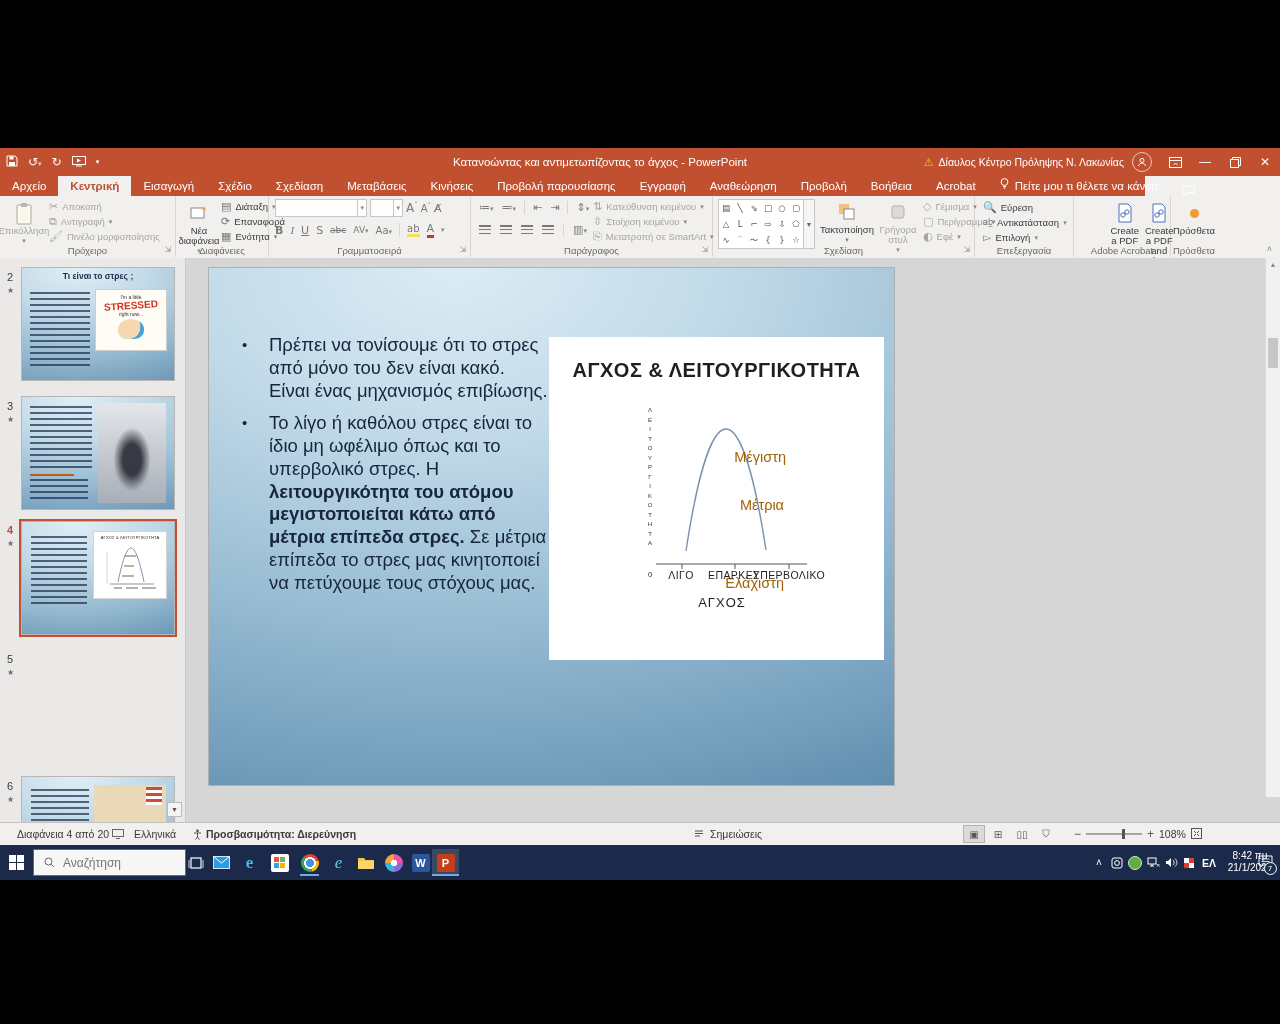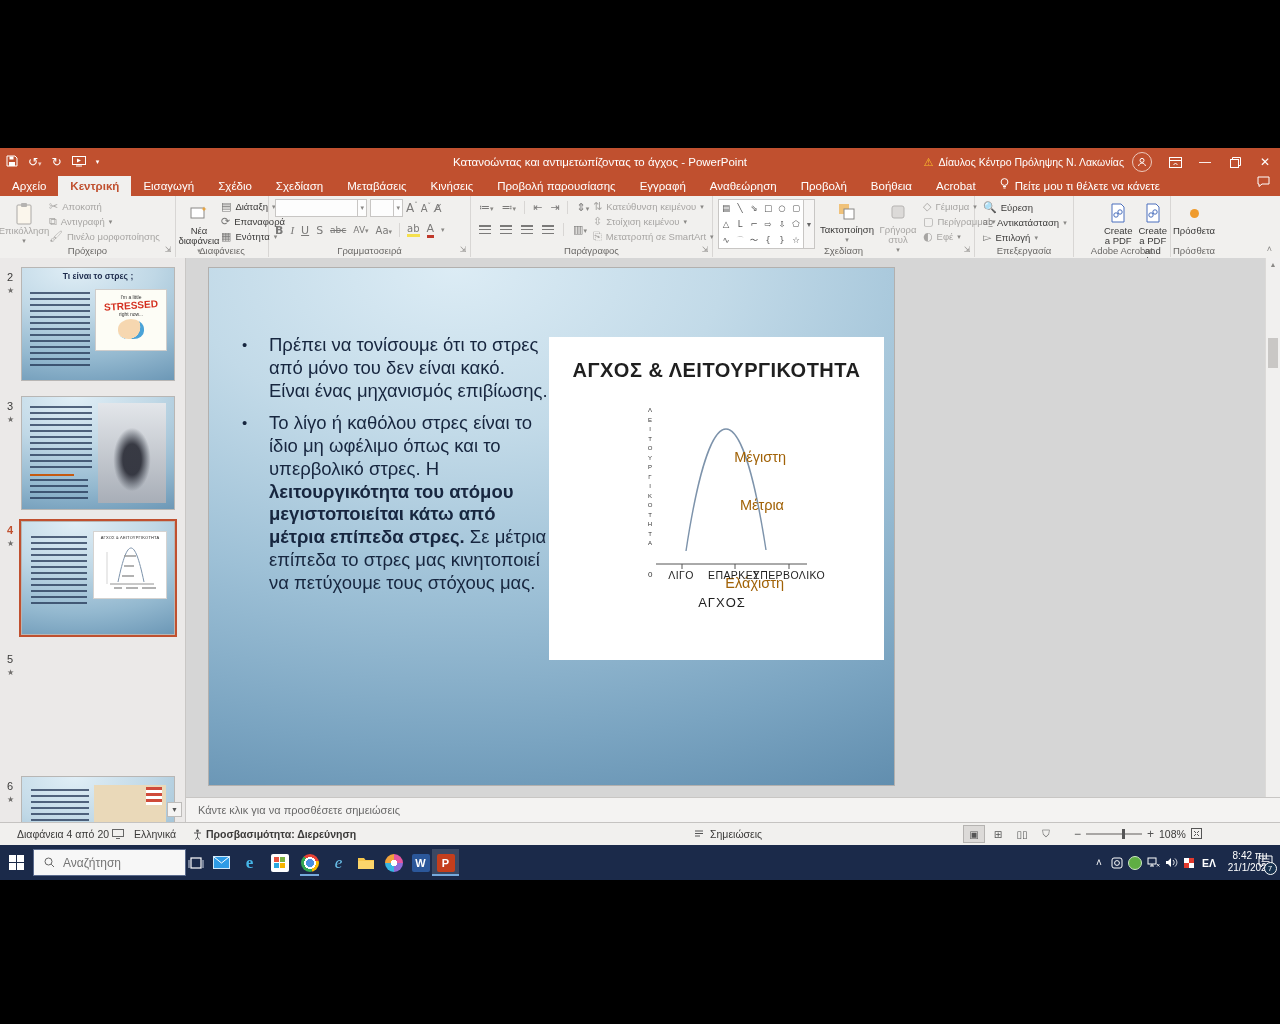--- a/index.html
+++ b/index.html
@@ -10,21 +10,21 @@
   .app{position:absolute;left:0;top:148px;width:1280px;height:732px;background:#f1f0ee;}
   .titlebar{position:absolute;left:0;top:0;width:1280px;height:28px;background:#c0502f;color:#fff;font-size:11px;}
   .qat{position:absolute;left:6px;top:0;height:28px;display:flex;align-items:center;gap:10px;color:#fff;}
   .title-center{position:absolute;left:300px;right:380px;top:0;height:28px;line-height:28px;text-align:center;
                 color:#fff;font-size:11.5px;white-space:nowrap;overflow:hidden;}
   .tb-right{position:absolute;right:0;top:0;height:28px;display:flex;align-items:center;}
   .winbtn{width:30px;height:28px;display:flex;align-items:center;justify-content:center;color:#fff;font-size:12px;}
   .acct{font-size:10.5px;color:#fff;white-space:nowrap;}
   .avatar{width:18px;height:18px;border-radius:50%;border:1px solid #ecc9bd;display:flex;align-items:center;justify-content:center;margin:0 8px;}
   
-  .tabsrow{position:absolute;left:0;top:28px;width:1280px;height:20px;background:#c0502f;display:flex;align-items:flex-start;color:#fff;font-size:11.5px;}
+  .tabsrow{position:absolute;left:0;top:28px;width:1145px;height:20px;background:#c0502f;display:flex;align-items:flex-end;color:#fff;font-size:11.5px;}
   .tab{padding:0 12px;line-height:20px;white-space:nowrap;}
   .tab.active{background:#f1f0ee;color:#c0502f;font-weight:700;}
   .tellme{display:flex;align-items:center;gap:6px;padding:0 12px;line-height:20px;white-space:nowrap;}
   
   .ribbon{position:absolute;left:0;top:48px;width:1280px;height:62px;background:#f1f0ee;border-bottom:1px solid #d2d0ce;}
   .group{position:absolute;top:0;height:61px;border-right:1px solid #d8d6d4;box-sizing:border-box;}
   .gbody{position:absolute;left:0;top:1px;right:0;height:46px;display:flex;align-items:flex-start;padding:2px 3px 0;box-sizing:border-box;}
   .glabel{position:absolute;bottom:1px;left:0;width:100%;text-align:center;font-size:9.5px;color:#6a6866;}
   .launcher{position:absolute;right:2px;bottom:2px;width:10px;height:10px;color:#8a8886;font-size:8px;line-height:10px;text-align:center;}
   .bigbtn{display:flex;flex-direction:column;align-items:center;text-align:center;font-size:9.5px;line-height:10px;color:#3b3a39;padding-top:1px;}
@@ -393,21 +393,21 @@
           <div class="mrow">
               <span class="fgicon">▻</span>
               <span>Επιλογή</span>
               <span class="car">▾</span>
             </div>
         </div>
         <div class="glabel">Επεξεργασία</div>
       </div>
 
       <div class="group" style="left:1074px;width:97px;">
-        <div class="gbody" style="justify-content:flex-end;gap:6px;margin-left:40px;">
+        <div class="gbody" style="justify-content:center;gap:6px;margin-left:40px;">
           <div class="bigbtn" style="width:40px;">
             <span class="bicon">
                 <svg width="16" height="20" viewBox="0 0 16 20">
                   <path d="M2 1h9l3 3v15H2z" fill="#fff" stroke="#4a6fbd"></path>
                   <circle cx="6" cy="12" r="2.2" fill="none" stroke="#4a6fbd"></circle>
                   <circle cx="10" cy="9" r="2.2" fill="none" stroke="#4a6fbd"></circle>
                   <path d="M7.5 10.8l1.2-.9" stroke="#4a6fbd"></path>
                 </svg>
               </span>
             <span>Create a PDF</span>
@@ -532,23 +532,20 @@
           <div class="cxt" style="left:193px;width:94px;">ΥΠΕΡΒΟΛΙΚΟ</div>
           <div class="cxl">ΑΓΧΟΣ</div>
         </div>
       </div>
 
       <div class="vscroll">
         <div style="text-align:center;font-size:7px;color:#8a8886;line-height:14px;">▲</div>
         <div class="vthumb"></div>
       </div>
 
-      <div class="notes">
-        <span>Κάντε κλικ για να προσθέσετε σημειώσεις</span>
-      </div>
     </div>
 
     <div class="statusbar">
       <div class="sbl" style="left:8px;margin-left:9px;">
           <span>Διαφάνεια 4 από 20</span>
         </div>
       <div class="sbl" style="left:112px;">
           <svg width="12" height="10" viewBox="0 0 12 10">
             <rect x="0.5" y="0.5" width="11" height="7" fill="none" stroke="#666"></rect>
             <path d="M4 9.5h4" stroke="#666"></path>

